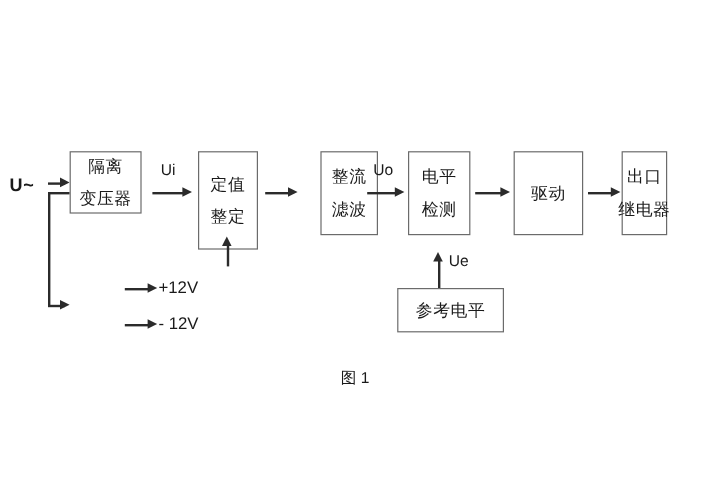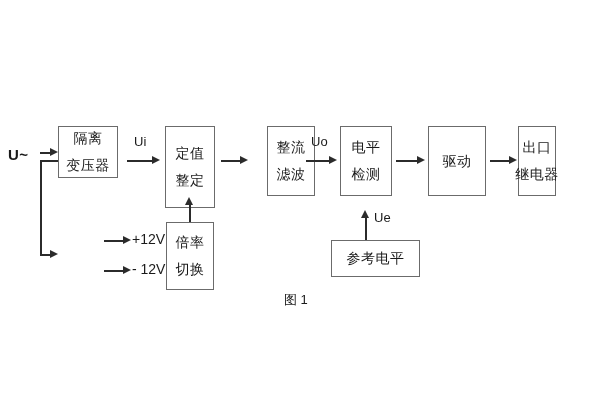--- a/index.html
+++ b/index.html
@@ -150,31 +150,27 @@
 
 
   <div class="wire h" style="left:104px; top:240px; width:22px;"></div>
   <div class="arrow right" style="left:123px; top:235.5px;"></div>
   <div class="label rail" style="left:132px; top:231px;">+12V</div>
 
   <div class="wire h" style="left:104px; top:270px; width:22px;"></div>
   <div class="arrow right" style="left:123px; top:265.5px;"></div>
   <div class="label rail" style="left:132px; top:261px;">- 12V</div>
 
-  <div class="block" style="left:166px; top:222px; width:48px; height:68px;">
-    <span class="ln">倍率</span>
-    <span class="ln">切换</span>
-  </div>
 
   <div class="wire v" style="left:189px; top:204px; height:18px;"></div>
   <div class="arrow up" style="left:185px; top:197px;"></div>
 
   <div class="block" style="left:331px; top:240px; width:89px; height:37px;">
     <span class="ln">参考电平</span>
   </div>
 
   <div class="wire v" style="left:365px; top:217px; height:23px;"></div>
   <div class="arrow up" style="left:361px; top:210px;"></div>
   <div class="label sig" style="left:374px; top:210px;">Ue</div>
 
-  <div class="caption" style="left:284px; top:291px;">图 1</div>
+  <div class="caption" style="left:284px; top:306px;">图 1</div>
 
 </div>
 
 </body></html>

